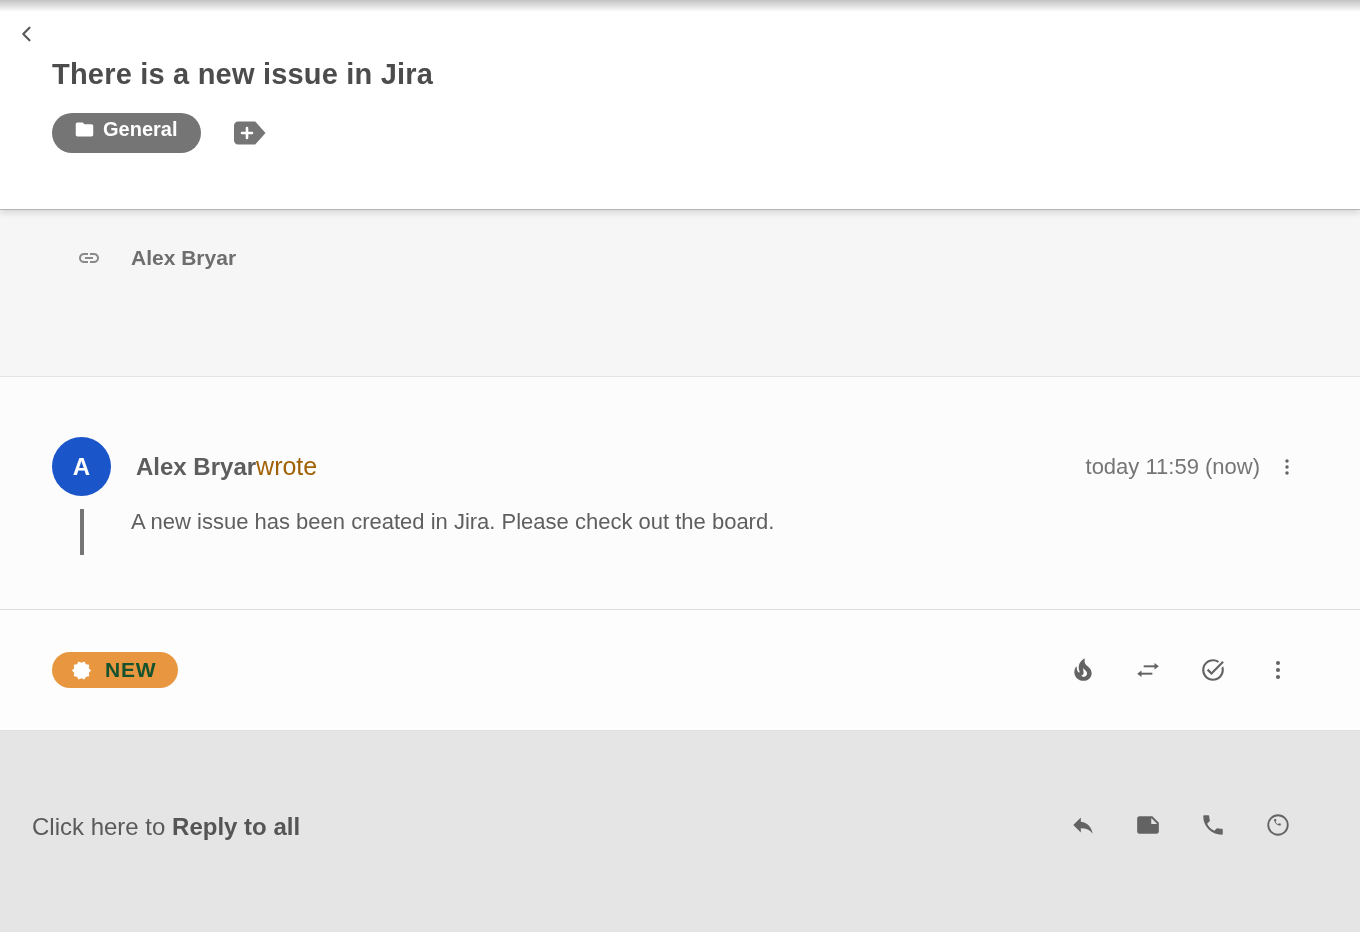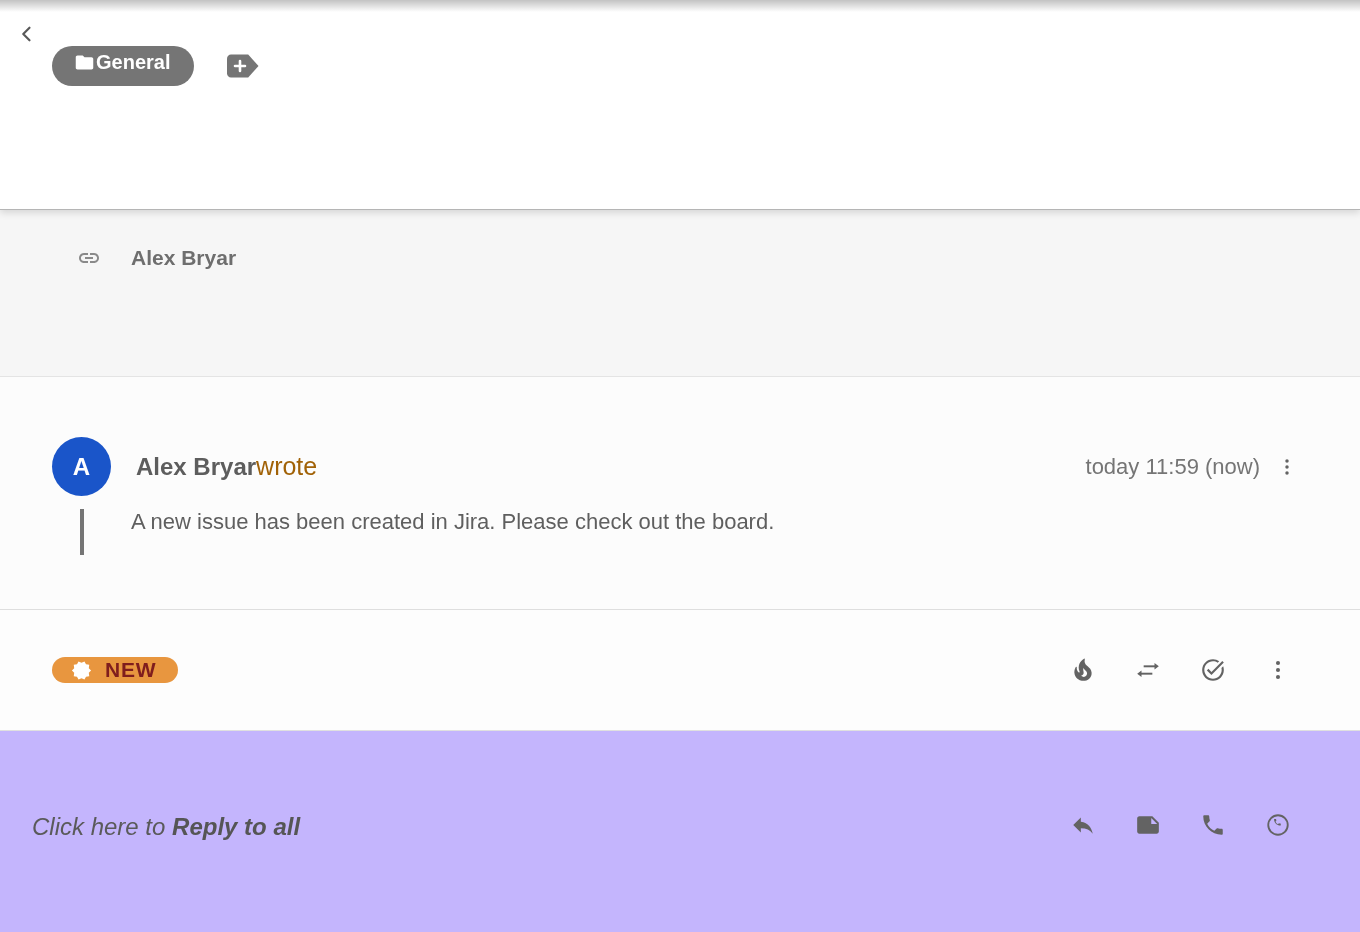--- a/index.html
+++ b/index.html
@@ -35,21 +35,21 @@
     display: flex; align-items: center; justify-content: center;
   }
   .back-btn svg { width: 20px; height: 20px; }
   .ticket-title {
     margin-top: 34px;
     font-size: 29px; font-weight: 700; color: #4c4c4c;
     letter-spacing: 0.2px;
   }
   .chip-row { display: flex; align-items: center; margin-top: 22px; gap: 32px; }
   .category-chip {
-    display: inline-flex; align-items: center; gap: 1px;
+    display: inline-flex; align-items: center; gap: 8px;
     background: #757575; color: #ffffff;
     height: 40px; border-radius: 20px; padding: 0 24px 8px 22px;
     font-size: 20px; font-weight: 600; cursor: pointer;
   }
   .category-chip svg { width: 21px; height: 21px; }
   .add-tag-btn { width: 34px; height: 26px; cursor: pointer; display: inline-flex; }
   .add-tag-btn svg { width: 34px; height: 26px; }
 
   
   .meta-section {
@@ -109,61 +109,61 @@
   .action-row {
     background: #fdfdfd;
     height: 121px;
     border-bottom: 1px solid #e0e0e0;
     display: flex; align-items: center;
     padding: 0 68px 0 52px;
     flex: 0 0 auto;
   }
   .new-badge {
     display: inline-flex; align-items: center; gap: 12px;
-    background: #e8963f; color: #7f1d1d;
-    height: 26px; border-radius: 21px; padding: 0 22px 0 18px;
+    background: #e8963f; color: #14532d;
+    height: 36px; border-radius: 21px; padding: 0 22px 0 18px;
     font-size: 21px; font-weight: 700; letter-spacing: 0.8px;
   }
   .new-badge svg { width: 23px; height: 23px; }
   .action-spacer { flex: 1; }
   .icon-btn {
     width: 28px; height: 28px; cursor: pointer;
     display: flex; align-items: center; justify-content: center;
   }
   .action-row .icon-btn { margin-left: 37px; }
   .icon-btn svg { width: 26px; height: 26px; }
 
   
   .reply-bar {
-    background: #c4b5fd;
+    background: #e5e5e5;
     flex: 1;
     padding: 80px 68px 18px 32px;
     display: flex; align-items: flex-start;
     cursor: pointer;
-    font-style: italic;
   }
   .reply-text { font-size: 24px; color: #5a5a5a; margin-top: 2px; }
   .reply-text b { font-weight: 700; color: #555555; }
   .reply-spacer { flex: 1; }
   .reply-bar .icon-btn { margin-left: 37px; }
 
   .ic-gray { fill: #636363; }
   .ic-gray-stroke { stroke: #636363; fill: none; }
 </style>
 </head>
 <body>
 
 <div class="top-shadow"></div>
 
 <div class="header">
   <div class="back-btn">
     <svg viewBox="0 0 24 24">
       <path d="M15 4.5 L7.5 12 L15 19.5" stroke="#585858" stroke-width="2.6" fill="none" stroke-linecap="round" stroke-linejoin="round"></path>
     </svg>
   </div>
+  <div class="ticket-title">There is a new issue in Jira</div>
   <div class="chip-row">
     <div class="category-chip">
       <svg viewBox="0 0 24 24">
         <path fill="#ffffff" d="M10 4H4c-1.1 0-2 .9-2 2v12c0 1.1.9 2 2 2h16c1.1 0 2-.9 2-2V8c0-1.1-.9-2-2-2h-8l-2-2z"></path>
       </svg>
       <span>General</span>
     </div>
     <div class="add-tag-btn">
       <svg viewBox="0 0 34 26">
         <path fill="#757575" d="M5 1.5h17.2L32.5 13 22.2 24.5H5c-2.2 0-4-1.8-4-4v-15c0-2.2 1.8-4 4-4z"></path>

